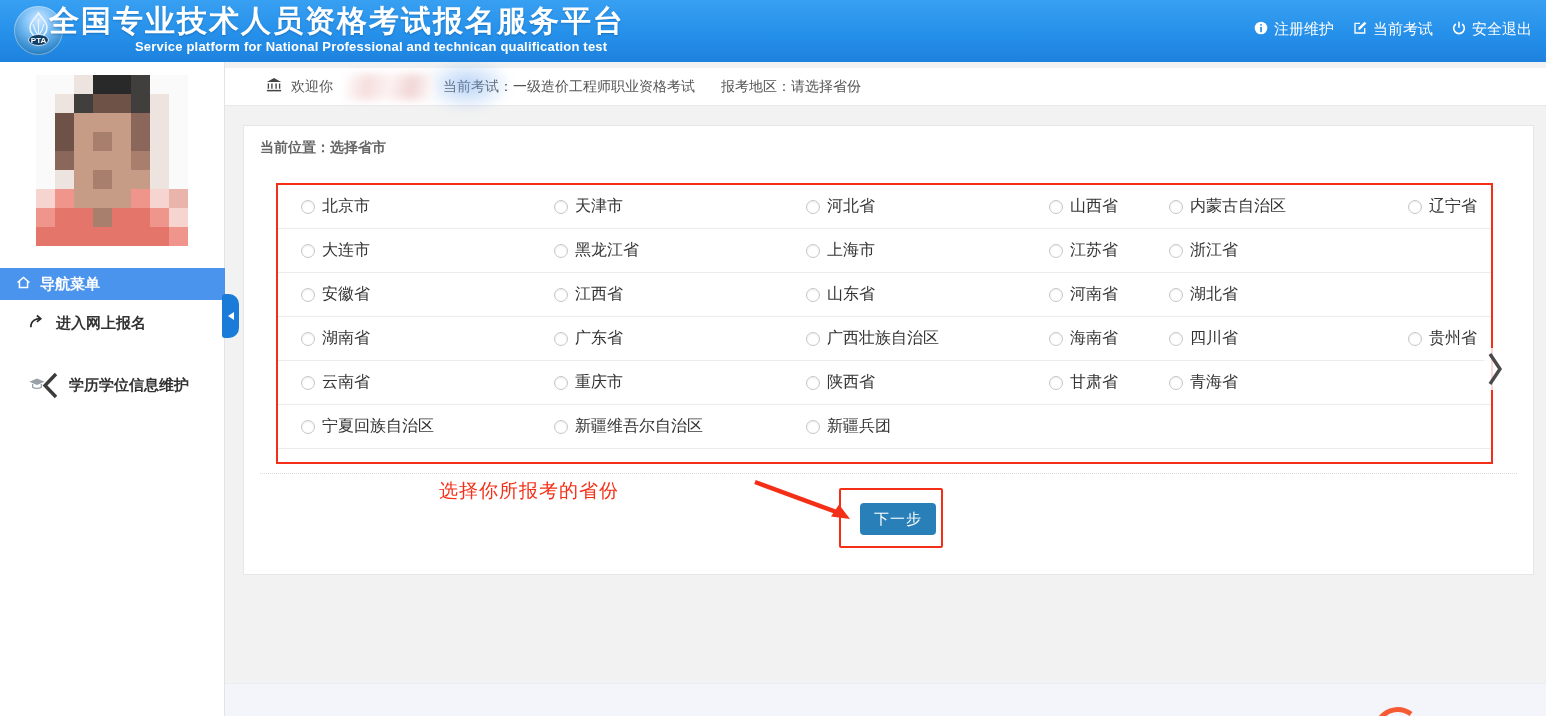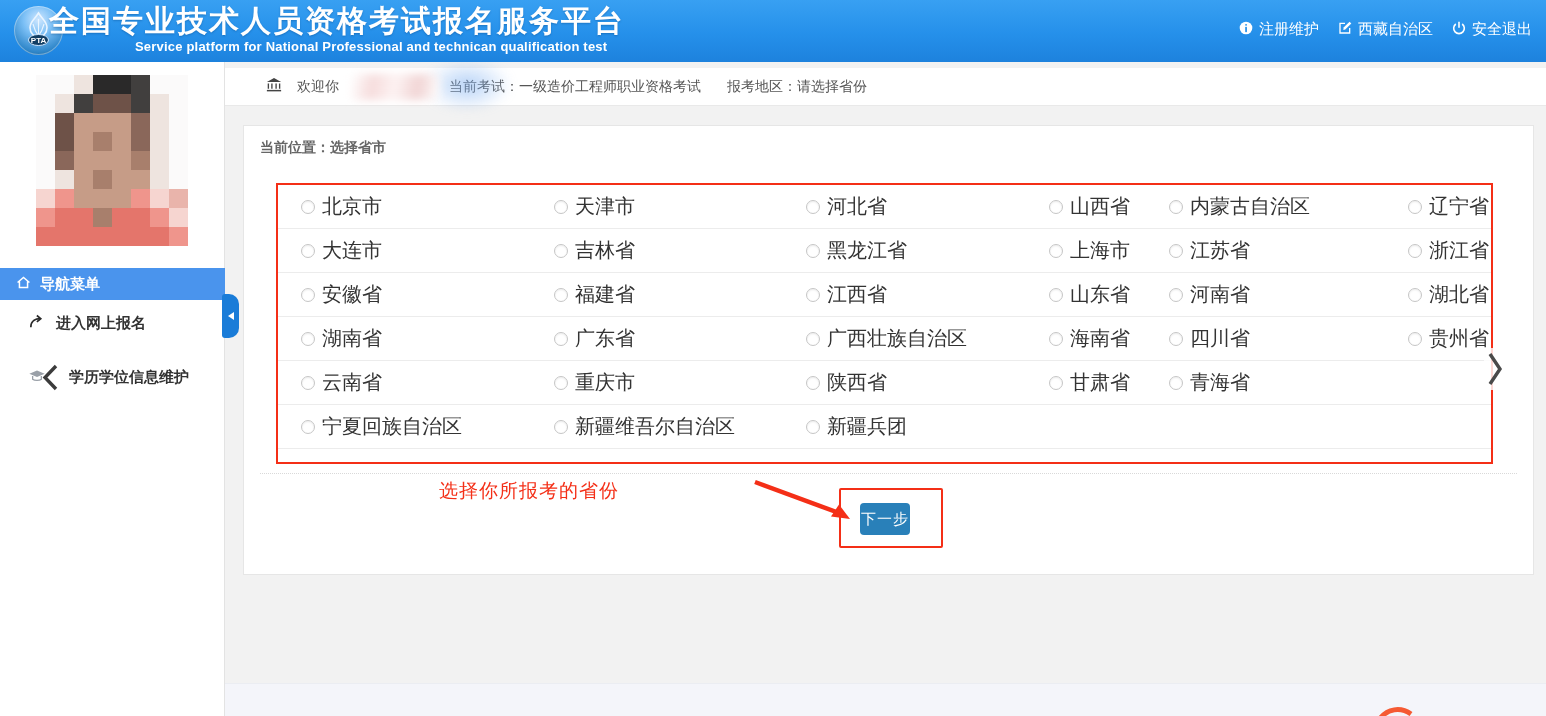--- a/index.html
+++ b/index.html
@@ -41,36 +41,36 @@
     position:absolute; left:0; top:206px; width:225px; height:32px;
     background:#4a94ed; color:#fff; display:flex; align-items:center;
     padding-left:16px; gap:9px; font-size:15px; font-weight:bold;
   }
   .side-item{
     position:absolute; left:0; width:225px; height:30px;
     display:flex; align-items:center; padding-left:28px; gap:11px;
     font-size:15px; font-weight:bold; color:#333; cursor:pointer;
   }
   .side-item.item-1{ top:246px; }
-  .side-item.item-2{ top:300px;gap:23px; }
+  .side-item.item-2{ top:308px;gap:23px; }
   .chev-overlay{ position:absolute; left:42px; top:2px; }
   .collapse-tab{
     position:absolute; left:222px; top:232px; width:17px; height:44px;
     background:#1a7cd8; border-radius:3px 10px 10px 3px;
     display:flex; align-items:center; justify-content:center; cursor:pointer; z-index:6;
   }
   .collapse-tri{ width:0; height:0; border:4px solid transparent; border-right:6px solid #fff; margin-right:3px; }
   
   .content{ position:absolute; left:225px; top:62px; right:0; bottom:0; background:#f2f2f2; }
   .welcome-bar{
     position:absolute; left:0; top:6px; right:0; height:38px; background:#fff;
     border-bottom:1px solid #e9e9e9; display:flex; align-items:center;
     padding-left:40px; font-size:14px; color:#555; z-index:1;
   }
-  .welcome-bar .gap-s{ margin-left:14px; } .welcome-bar .gap-m{ margin-left:10px; } .welcome-bar .gap-l{ margin-left:26px; }
+  .welcome-bar .gap-s{ margin-left:8px; } .welcome-bar .gap-m{ margin-left:10px; } .welcome-bar .gap-l{ margin-left:26px; }
   .blur-name{
     width:88px; height:26px; margin-left:12px; border-radius:4px;
     background:linear-gradient(100deg,#ffffff 0%,#f6dcdc 25%,#fdf3f3 50%,#f1d4d4 75%,#ffffff 100%);
     filter:blur(4px);
   }
   .blue-blob{
     position:absolute; left:196px; top:-10px; width:92px; height:54px; border-radius:50%;
     background:radial-gradient(rgba(125,175,240,.55),rgba(125,175,240,0) 70%);
     filter:blur(5px); pointer-events:none;
   }
@@ -81,31 +81,31 @@
   .breadcrumb{ position:absolute; left:16px; top:13px; font-size:14px; font-weight:bold; color:#666; }
   .province-box{
     position:absolute; left:32px; top:57px; width:1217px; height:281px;
     border:2px solid #f42f17; background:#fff;
   }
   .prov-row{
     height:44px; display:grid;
     grid-template-columns:253px 252px 243px 120px 239px auto;
     align-items:center; padding-left:23px; border-bottom:1px solid #ececec;
   }
-  .prov-opt{ display:flex; align-items:center; gap:7px; font-size:20px; color:#333; cursor:pointer; }
+  .prov-opt{ display:flex; align-items:center; gap:7px; font-size:16px; color:#333; cursor:pointer; }
   .radio{
     width:14px; height:14px; border-radius:50%; border:1px solid #c6c6c6; background:#fff;
     box-shadow:inset 0 1px 2px rgba(0,0,0,.08); flex:0 0 auto;
   }
   .dotted-sep{ position:absolute; left:16px; right:16px; top:347px; border-top:1px dotted #d9d9d9; }
   .annotation-text{ position:absolute; left:195px; top:352px; font-size:19px; color:#f42f17; letter-spacing:1px; }
   .arrow-svg{ position:absolute; left:505px; top:350px; }
   .next-box{ position:absolute; left:595px; top:362px; width:104px; height:60px; border:2px solid #f42f17; border-radius:2px; }
   .next-button{
-    position:absolute; left:19px; top:13px; width:50px; height:32px;
+    position:absolute; left:19px; top:13px; width:76px; height:32px;
     background:#2980b9; color:#fff; font-size:15px; border:none; border-radius:4px;
     font-family:inherit; letter-spacing:1px; cursor:pointer;
   }
   .carousel-back{ position:absolute; left:1240px; top:222px; width:18px; height:42px; background:rgba(255,255,255,.82); }
   .carousel-next{ position:absolute; left:1243px; top:225px; cursor:pointer; }
   .footer-band{
     position:absolute; left:0; right:0; top:621px; height:33px;
     background:#f4f5fa; border-top:1px solid #ebedf2;
   }
   .orange-arc{ position:absolute; left:1152px; top:643px; }
@@ -137,21 +137,21 @@
       </span>
       <span>注册维护</span>
     </span>
     <span class="hlink">
       <span>
         <svg width="16" height="16" viewBox="0 0 24 24">
             <path d="M19 12v7.5H4.5V5H12" fill="none" stroke="#fff" stroke-width="2"></path>
             <path d="M9.5 15l2.8-.6L21.5 5.2 18.8 2.5 9.9 11.4z" fill="#fff"></path>
           </svg>
       </span>
-      <span>西藏自治区</span>
+      <span>当前考试</span>
     </span>
     <span class="hlink">
       <span>
         <svg width="16" height="16" viewBox="0 0 24 24">
             <path d="M12 2.5v9" stroke="#fff" stroke-width="2.4" fill="none"></path>
             <path d="M7.2 6a8 8 0 1 0 9.6 0" stroke="#fff" stroke-width="2.4" fill="none"></path>
           </svg>
       </span>
       <span>安全退出</span>
     </span>
@@ -315,47 +315,39 @@
             <span>辽宁省</span>
           </label>
         </div>
         <div class="prov-row">
           <label class="prov-opt">
             <span class="radio"></span>
             <span>大连市</span>
           </label>
           <label class="prov-opt">
             <span class="radio"></span>
-            <span>吉林省</span>
-          </label>
-          <label class="prov-opt">
-            <span class="radio"></span>
             <span>黑龙江省</span>
           </label>
           <label class="prov-opt">
             <span class="radio"></span>
             <span>上海市</span>
           </label>
           <label class="prov-opt">
             <span class="radio"></span>
             <span>江苏省</span>
           </label>
           <label class="prov-opt">
             <span class="radio"></span>
             <span>浙江省</span>
           </label>
         </div>
         <div class="prov-row">
           <label class="prov-opt">
             <span class="radio"></span>
             <span>安徽省</span>
-          </label>
-          <label class="prov-opt">
-            <span class="radio"></span>
-            <span>福建省</span>
           </label>
           <label class="prov-opt">
             <span class="radio"></span>
             <span>江西省</span>
           </label>
           <label class="prov-opt">
             <span class="radio"></span>
             <span>山东省</span>
           </label>
           <label class="prov-opt">

